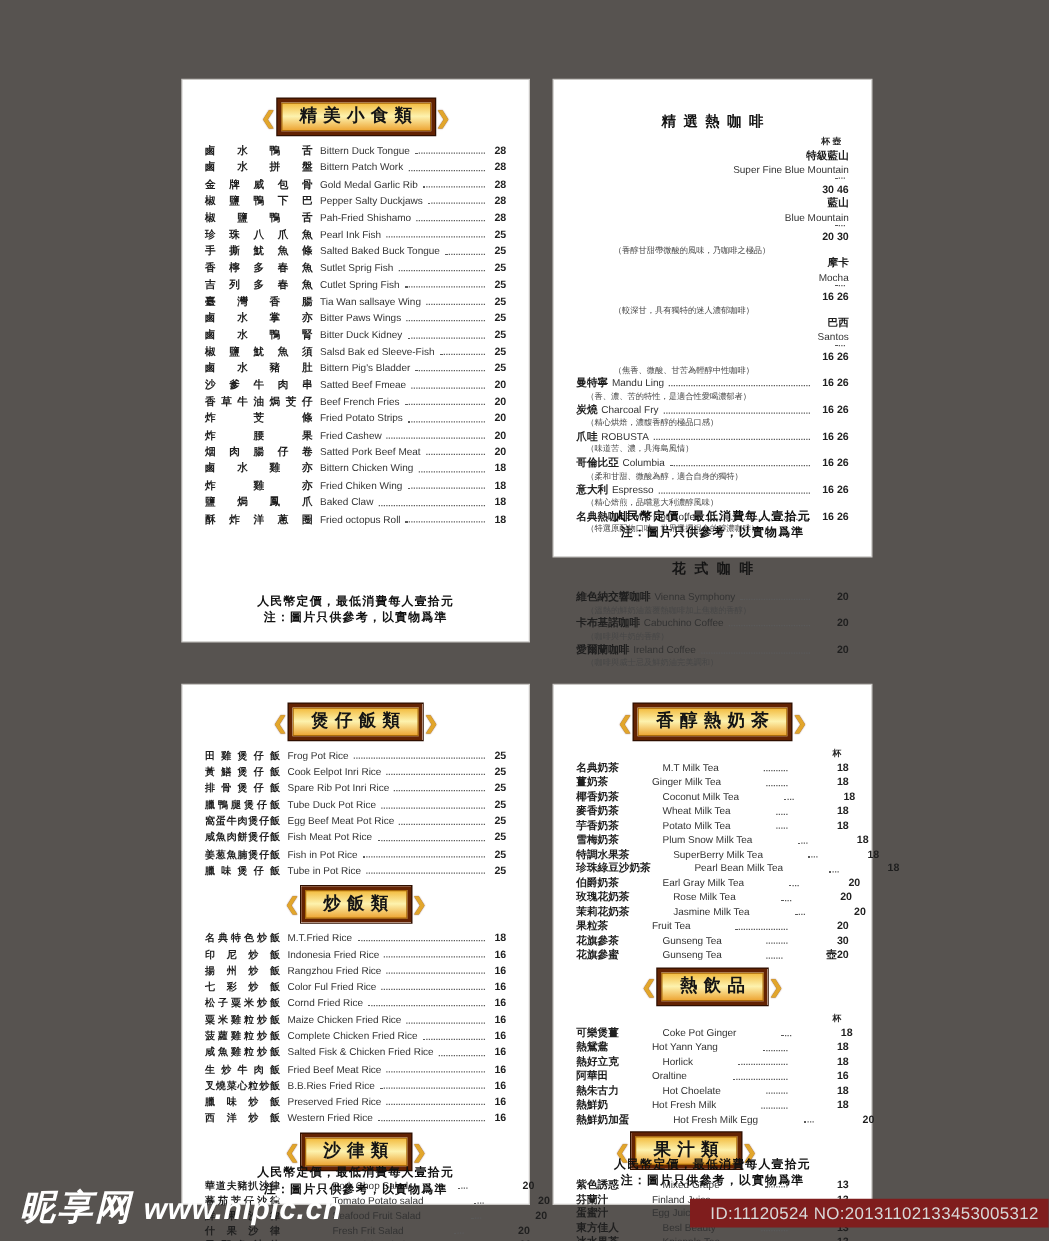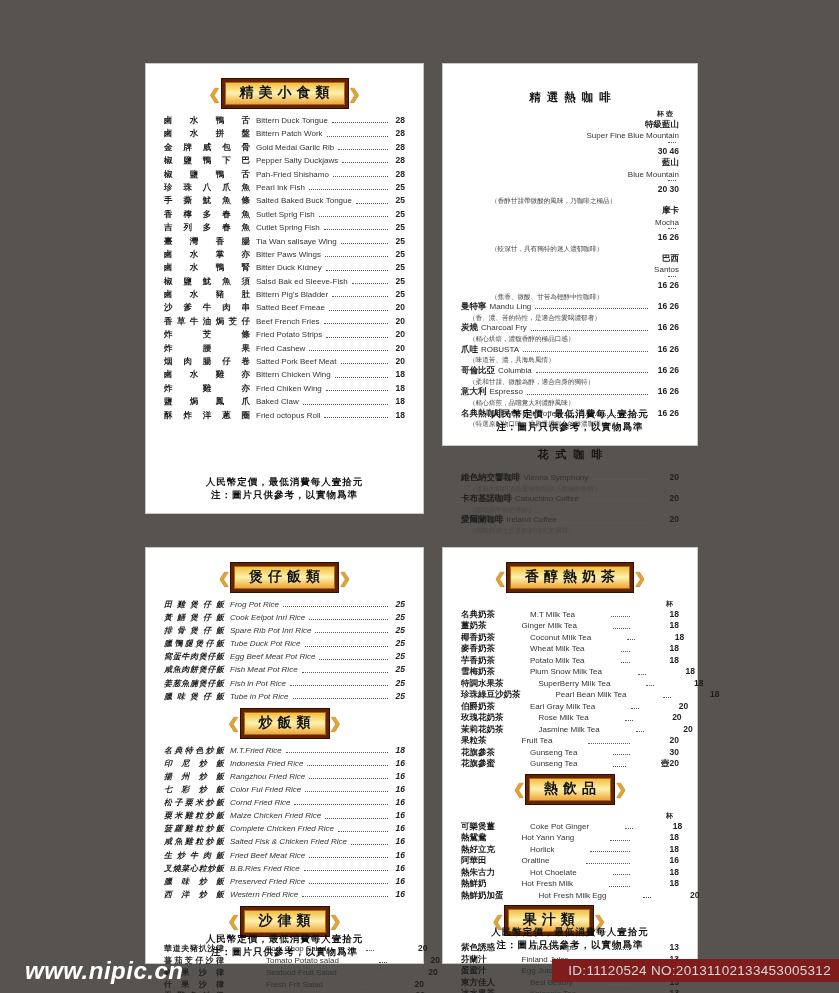--- a/index.html
+++ b/index.html
@@ -60,21 +60,21 @@
   .menu-row.indented { padding-left:22px;flex-direction:column; }
 
   
   .coffee-title { text-align:center; font-weight:bold; font-size:11.5px; letter-spacing:6px; text-indent:6px; margin:16px 0 4px 0; color:#141414; flex:none; }
   .sub-heading { text-align:center; font-weight:bold; font-size:11px; letter-spacing:7px; text-indent:7px; margin:18px 0 10px 0; color:#141414; flex:none; }
   .price-head { text-align:right; font-size:7px; font-weight:bold; color:#222; padding-right:6px; line-height:10px; flex:none; }
 
   
   #page-snacks .menu-row { margin-bottom:2.1px; }
   #page-rice .claypot .menu-row,
-  #page-rice .fried .menu-row { margin-bottom:1.8px;font-style:italic; }
+  #page-rice .fried .menu-row { margin-bottom:1.8px; }
   #page-rice .salad .menu-row { margin-bottom:0.6px;gap:36px; }
   #page-tea .menu-row { margin-bottom:0.2px;gap:32px; }
   #page-coffee .menu-row { margin-bottom:0.5px; }
 
   .page-footer { position:absolute; left:0; right:0; text-align:center; font-weight:bold; font-size:9.5px; line-height:13px; letter-spacing:1px; color:#111; }
   #page-snacks .page-footer, #page-coffee .page-footer { bottom:12px; }
   #page-rice .page-footer { bottom:5px; }
   #page-tea .page-footer { bottom:12px; }
 
   
@@ -739,15 +739,16 @@
         </div>
       </div>
   </div>
   <div class="page-footer">
     <div>人民幣定價，最低消費每人壹拾元</div>
     <div>注：圖片只供參考，以實物爲準</div>
   </div>
 </div>
 
 <div class="watermark">
+  <span class="site-name">昵享网</span>
   <span class="site-url">www.nipic.cn</span>
 </div>
 <div class="id-badge">ID:11120524 NO:20131102133453005312</div>
 
 </body></html>

